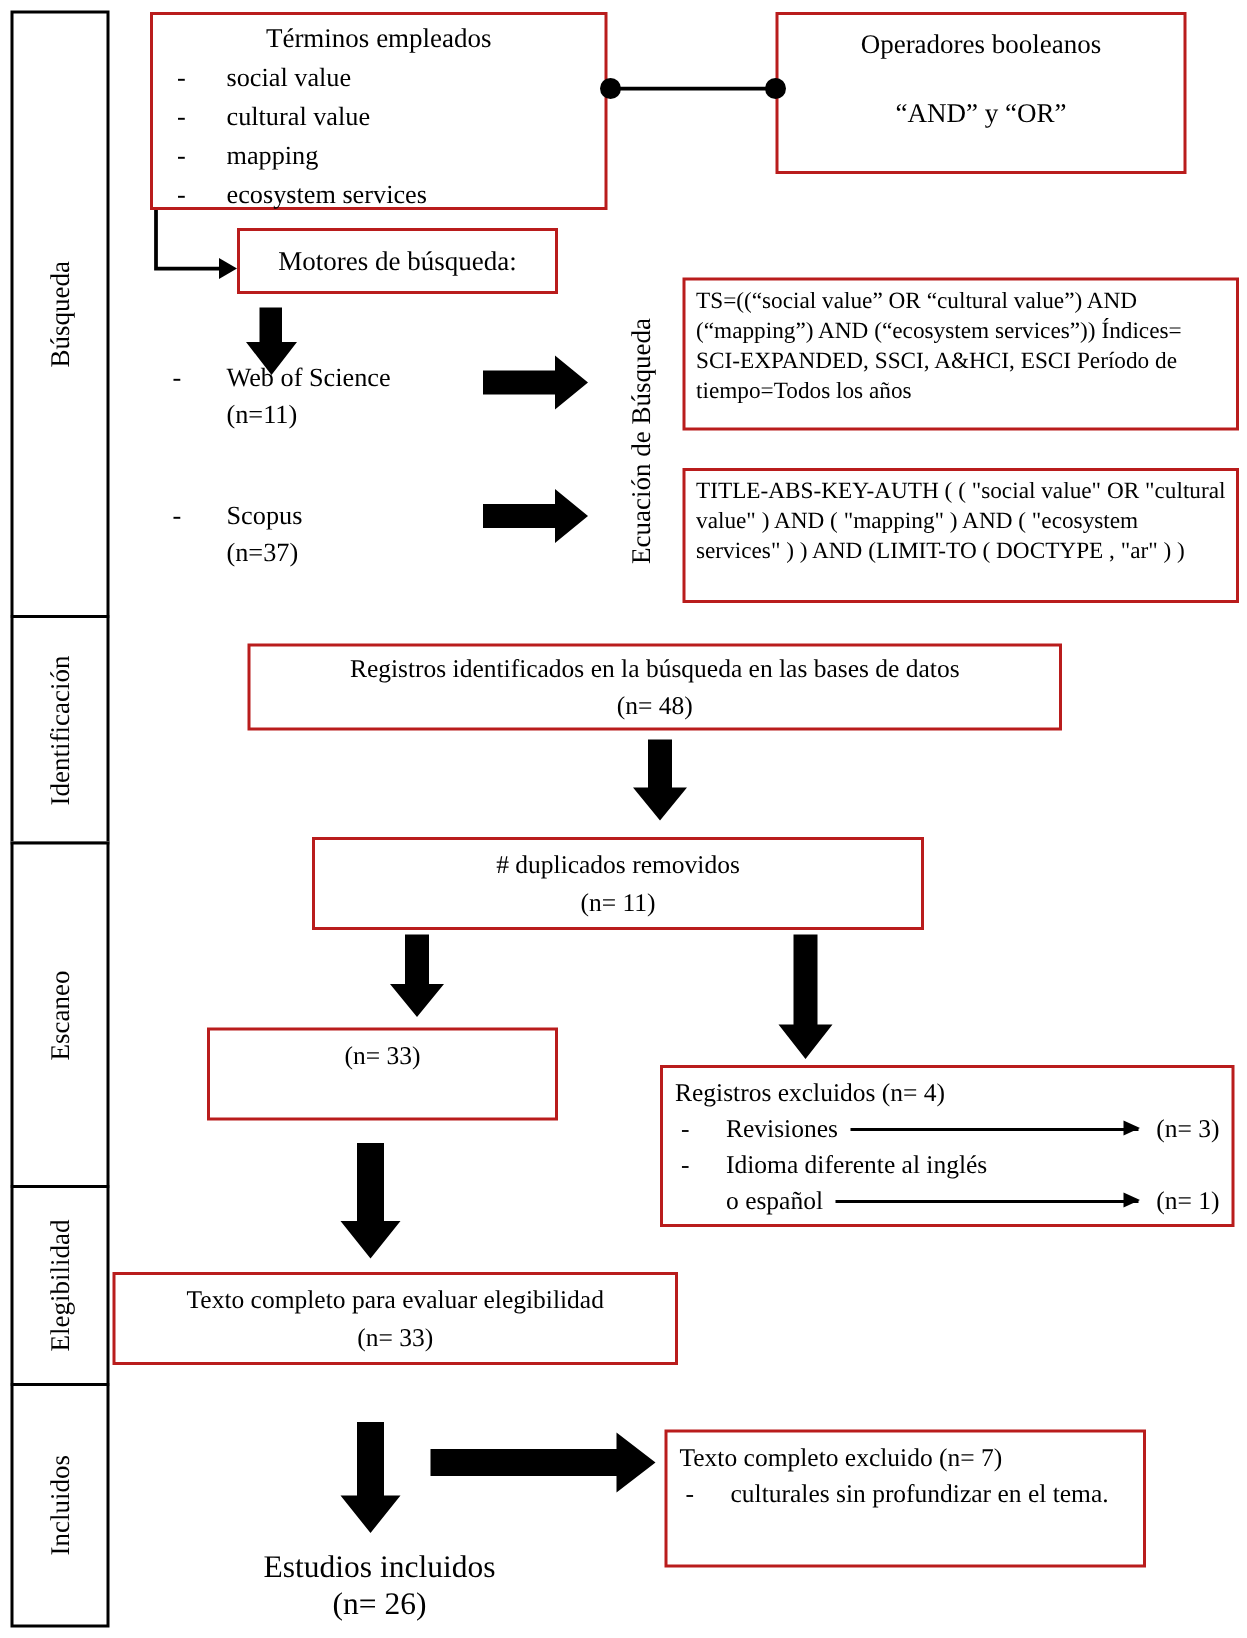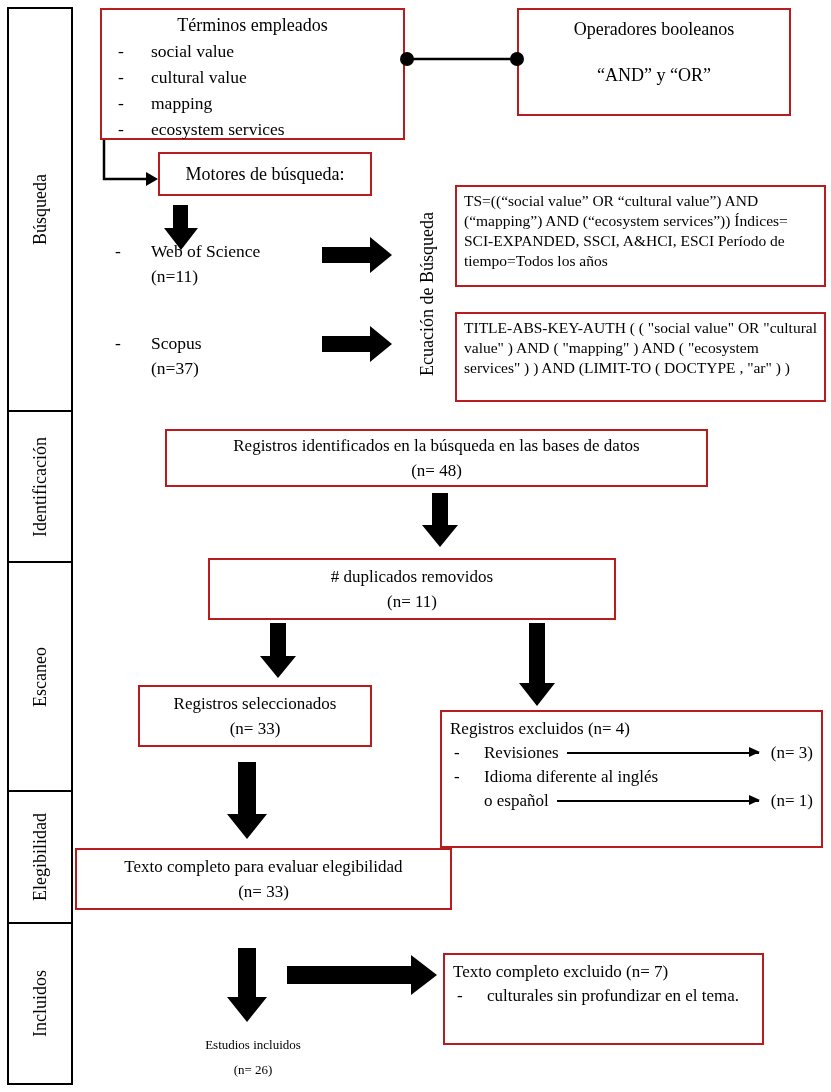--- a/index.html
+++ b/index.html
@@ -127,25 +127,24 @@
     <div>Registros identificados en la búsqueda en las bases de datos</div>
     <div>(n= 48)</div>
   </div>
 
   <div class="box ctr t17" style="left:208px;top:558px;width:408px;height:62px;padding-top:4px;">
     <div># duplicados removidos</div>
     <div>(n= 11)</div>
   </div>
 
   <div class="box ctr t17" style="left:138px;top:685px;width:234px;height:62px;padding-top:4px;">
-    <div>Registros seleccionados</div>
     <div>(n= 33)</div>
   </div>
 
-  <div class="box" style="left:440px;top:710px;width:383px;height:138px;padding:4px 8px 4px 8px;">
+  <div class="box" style="left:440px;top:710px;width:383px;height:108px;padding:4px 8px 4px 8px;">
     <div class="t17">Registros excluidos (n= 4)</div>
     <div class="xrow">
       <span class="xdash">-</span>
       <span>Revisiones</span>
       <div class="aline"></div>
       <span>(n= 3)</span>
     </div>
     <div class="xrow">
       <span class="xdash">-</span>
       <span>Idioma diferente al inglés</span>
@@ -166,21 +165,21 @@
   <div class="box" style="left:443px;top:953px;width:321px;height:92px;padding:4px 8px;">
     <div class="t17">Texto completo excluido (n= 7)</div>
     <div class="xrow" style="align-items:flex-start;">
       <span class="xdash">-</span>
       <span>
         <span style="display:block;">culturales sin profundizar en el tema.</span>
       </span>
     </div>
   </div>
 
-  <div class="ctr" style="position:absolute;left:148px;top:1032px;width:210px;font-size:13px;line-height:25px;">
+  <div class="ctr" style="position:absolute;left:148px;top:1032px;width:210px;font-size:21px;line-height:25px;">
     <div>Estudios incluidos</div>
     <div>(n= 26)</div>
   </div>
 
   <svg id="arrow-overlay" width="831" height="1092" viewBox="0 0 831 1092">
 
     <g>
       <line x1="404" y1="59" x2="517" y2="59" stroke="#000" stroke-width="2.5"></line>
       <circle cx="407" cy="59" r="7" fill="#000"></circle>
       <circle cx="517" cy="59" r="7" fill="#000"></circle>

